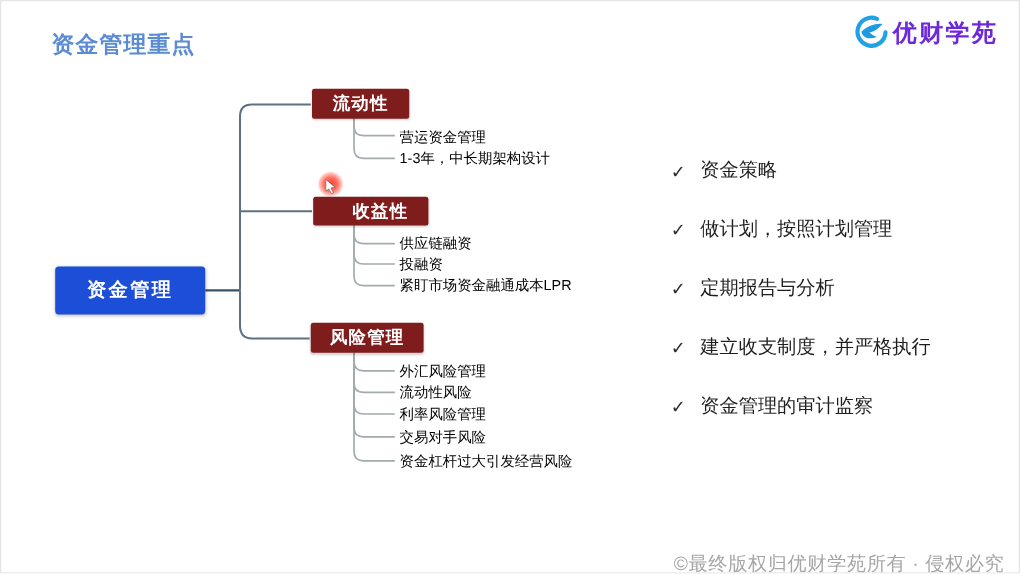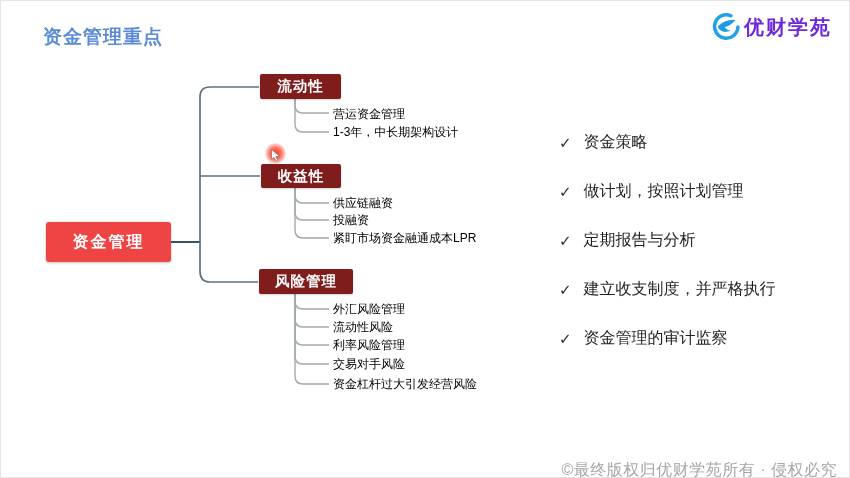--- a/index.html
+++ b/index.html
@@ -13,31 +13,31 @@
     font-size:19px;font-weight:bold;color:#5B8CD3;letter-spacing:1px;
   }
   .brand{position:absolute;left:709px;top:11px;display:flex;align-items:center;}
   .brand svg{display:block;}
   .brand-name{
     font-size:20px;font-weight:bold;color:#6d28d9;letter-spacing:2px;margin-left:4px;
   }
   .connectors{position:absolute;left:0;top:0;pointer-events:none;}
   .root-node{
     position:absolute;left:45px;top:221px;width:125px;height:40px;
-    background:#ef4444;border-radius:3px;color:#fff;font-size:16px;font-weight:bold;
+    background:#1d4ed8;border-radius:3px;color:#fff;font-size:16px;font-weight:bold;
     display:flex;align-items:center;justify-content:center;letter-spacing:2px;
     box-shadow:0 1px 3px rgba(0,0,0,.25);
   }
   .branch-node{
     position:absolute;background:#7f1d1d;border-radius:2px;color:#fff;
     font-size:14.5px;font-weight:bold;display:flex;align-items:center;justify-content:center;
     letter-spacing:1px;box-shadow:0 1px 2px rgba(0,0,0,.18);
   }
   .b0{left:259px;top:73px;width:81px;height:25px;}
-  .b1{left:260px;top:163px;width:80px;height:24px;}
+  .b1{left:260px;top:163px;width:80px;height:24px;padding-left:16px;}
   .b2{left:258px;top:268px;width:94px;height:25px;}
   .leaf{
     position:absolute;left:332px;height:18px;line-height:18px;
     font-size:12px;color:#000000;white-space:nowrap;
   }
   .check-row{
     position:absolute;left:558px;height:19px;display:flex;align-items:center;
     font-size:16px;color:#1f1f1f;white-space:nowrap;
   }
   .check-mark{font-size:15px;color:#2b2b2b;margin-right:12px;}

